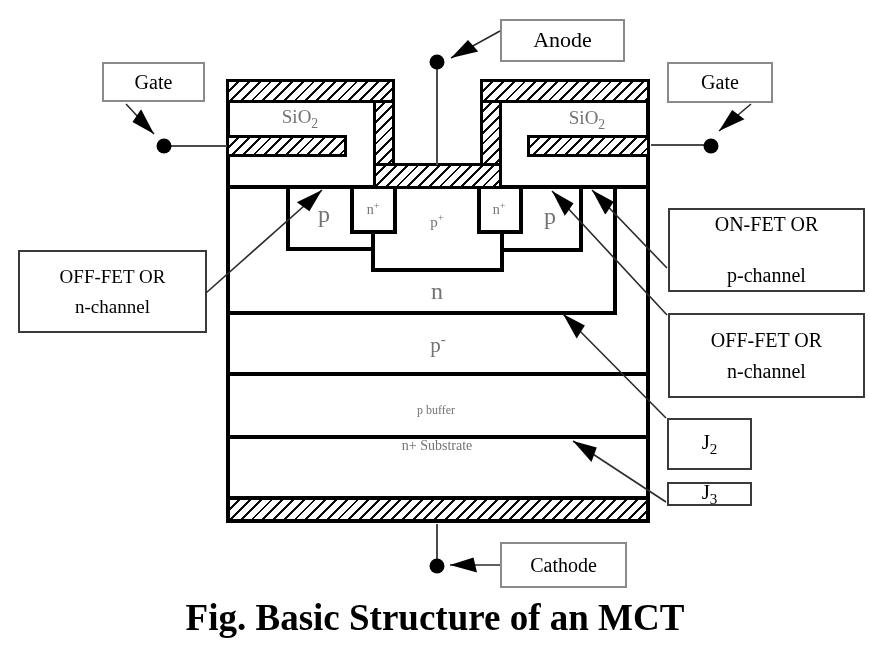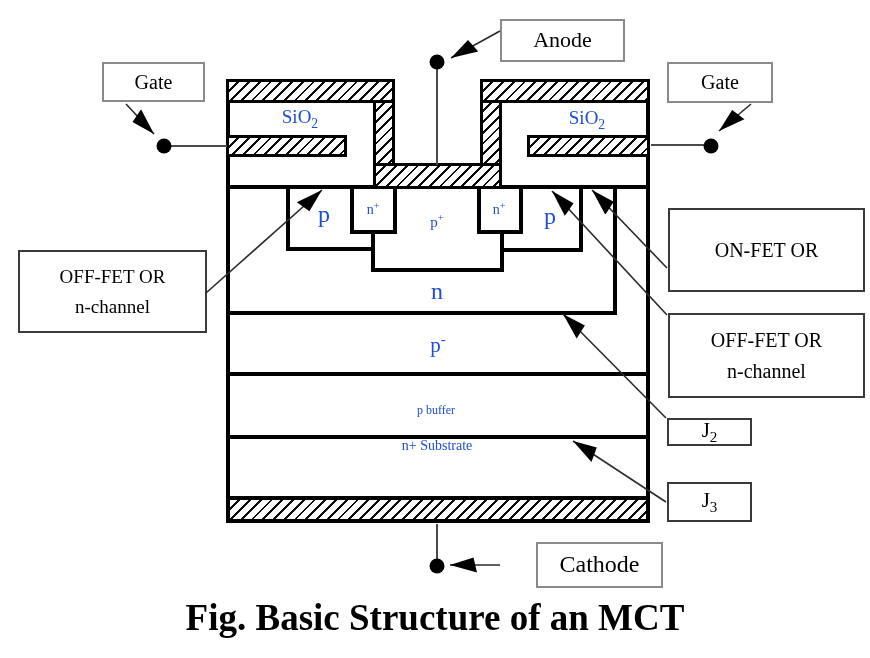--- a/index.html
+++ b/index.html
@@ -3,21 +3,21 @@
 <meta charset="utf-8">
 <style>
   html,body{margin:0;padding:0;background:#fff;}
   #canvas{position:relative;width:870px;height:658px;background:#fff;overflow:hidden;
           font-family:"Liberation Serif",serif;color:#000;}
   .abs{position:absolute;box-sizing:border-box;}
   .hatch{background:repeating-linear-gradient(135deg,#fff 0px,#fff 5.5px,#0a0a0a 5.5px,#0a0a0a 7.6px);
          border:3px solid #000;}
   .solidline{background:#000;}
   .blk{background:#fff;border:4px solid #000;}
-  .lbl{position:absolute;transform:translate(-50%,-50%);white-space:nowrap;color:#1d4ed8;}
+  .lbl{position:absolute;transform:translate(-50%,-50%);white-space:nowrap;color:#737373;}
   sub{font-size:0.72em;}
   sup{font-size:0.72em;}
   .cbox{position:absolute;box-sizing:border-box;background:#fff;display:flex;flex-direction:column;
         align-items:center;justify-content:center;text-align:center;}
   .box-light{border:2px solid #8a8a8a;}
   .box-dark{border:2px solid #3a3a3a;}
   .cbox .ln{line-height:1.55;}
   #leaders{position:absolute;left:0;top:0;pointer-events:none;}
   #title{position:absolute;left:0;top:598px;width:870px;text-align:center;
          font-weight:bold;font-size:37px;line-height:1.1;}
@@ -75,40 +75,41 @@
 
   <div class="cbox box-light" style="left:500px;top:19px;width:125px;height:43px;font-size:22px;">
     <div class="ln">Anode</div>
     </div>
   <div class="cbox box-light" style="left:102px;top:62px;width:103px;height:40px;font-size:20px;">
     <div class="ln">Gate</div>
     </div>
   <div class="cbox box-light" style="left:667px;top:62px;width:106px;height:41px;font-size:20px;">
     <div class="ln">Gate</div>
     </div>
-  <div class="cbox box-light" style="left:500px;top:542px;width:127px;height:46px;font-size:24px;margin-left:36px;">
+  <div class="cbox box-light" style="left:500px;top:542px;width:127px;height:46px;font-size:20px;">
     <div class="ln">Cathode</div>
     </div>
 
   <div class="cbox box-dark" style="left:18px;top:250px;width:189px;height:83px;font-size:19px;">
     <div class="ln">OFF-FET OR</div>
     <div class="ln">n-channel</div>
     </div>
   <div class="cbox box-dark" style="left:668px;top:208px;width:197px;height:84px;font-size:20px;gap:20px;">
     <div class="ln">ON-FET OR</div>
+    <div class="ln">p-channel</div>
     </div>
   <div class="cbox box-dark" style="left:668px;top:313px;width:197px;height:85px;font-size:20px;">
     <div class="ln">OFF-FET OR</div>
     <div class="ln">n-channel</div>
     </div>
-  <div class="cbox box-dark" style="left:667px;top:418px;width:85px;height:28px;font-size:21px;">
+  <div class="cbox box-dark" style="left:667px;top:418px;width:85px;height:52px;font-size:21px;">
     <div class="ln">
       <span>J</span><sub>2</sub></div>
     </div>
-  <div class="cbox box-dark" style="left:667px;top:482px;width:85px;height:40px;font-size:21px;">
+  <div class="cbox box-dark" style="left:667px;top:482px;width:85px;height:24px;font-size:21px;">
     <div class="ln">
       <span>J</span><sub>3</sub></div>
     </div>
 
   <svg id="leaders" width="870" height="658">
     <defs>
       <marker id="ah" markerUnits="userSpaceOnUse" markerWidth="30" markerHeight="20" refX="27" refY="10" orient="auto">
         <path d="M0,2.5 L27,10 L3.5,17.5 Z" fill="#000"></path>
       </marker>
     </defs>

